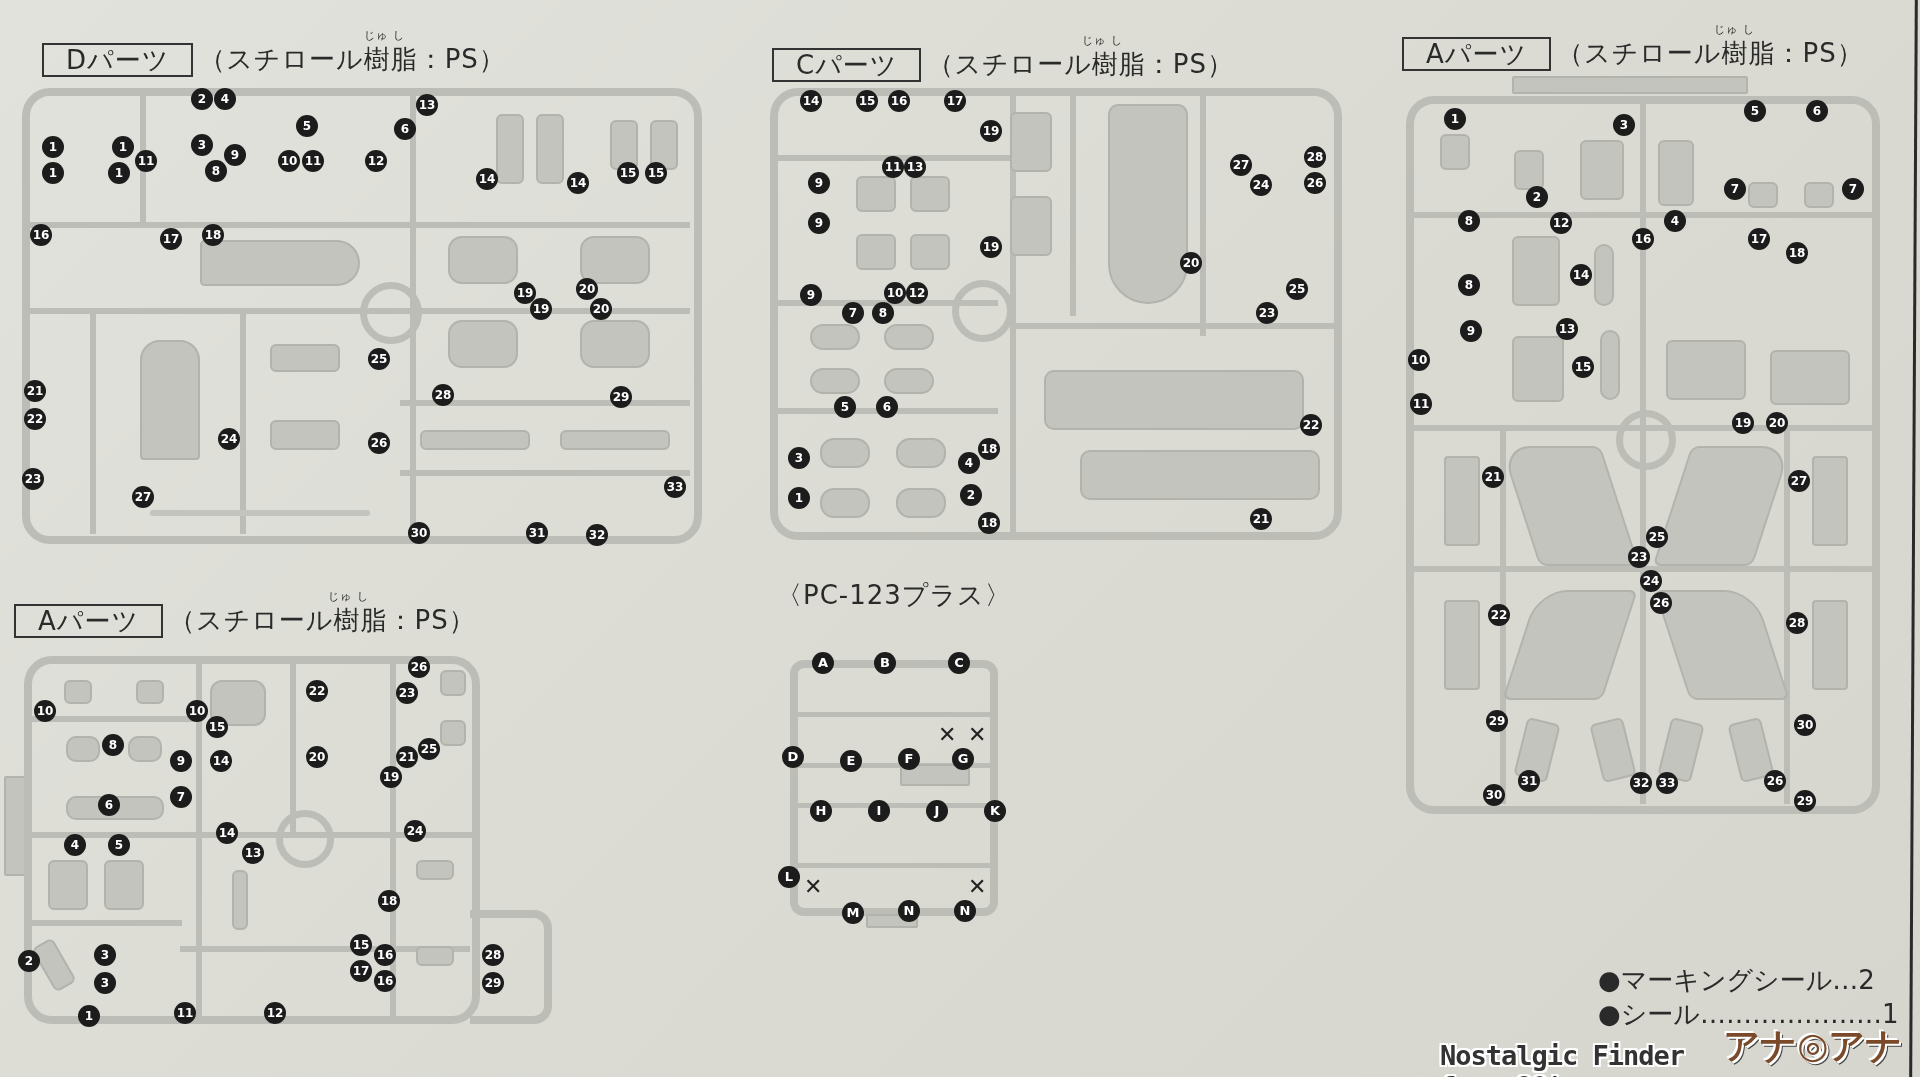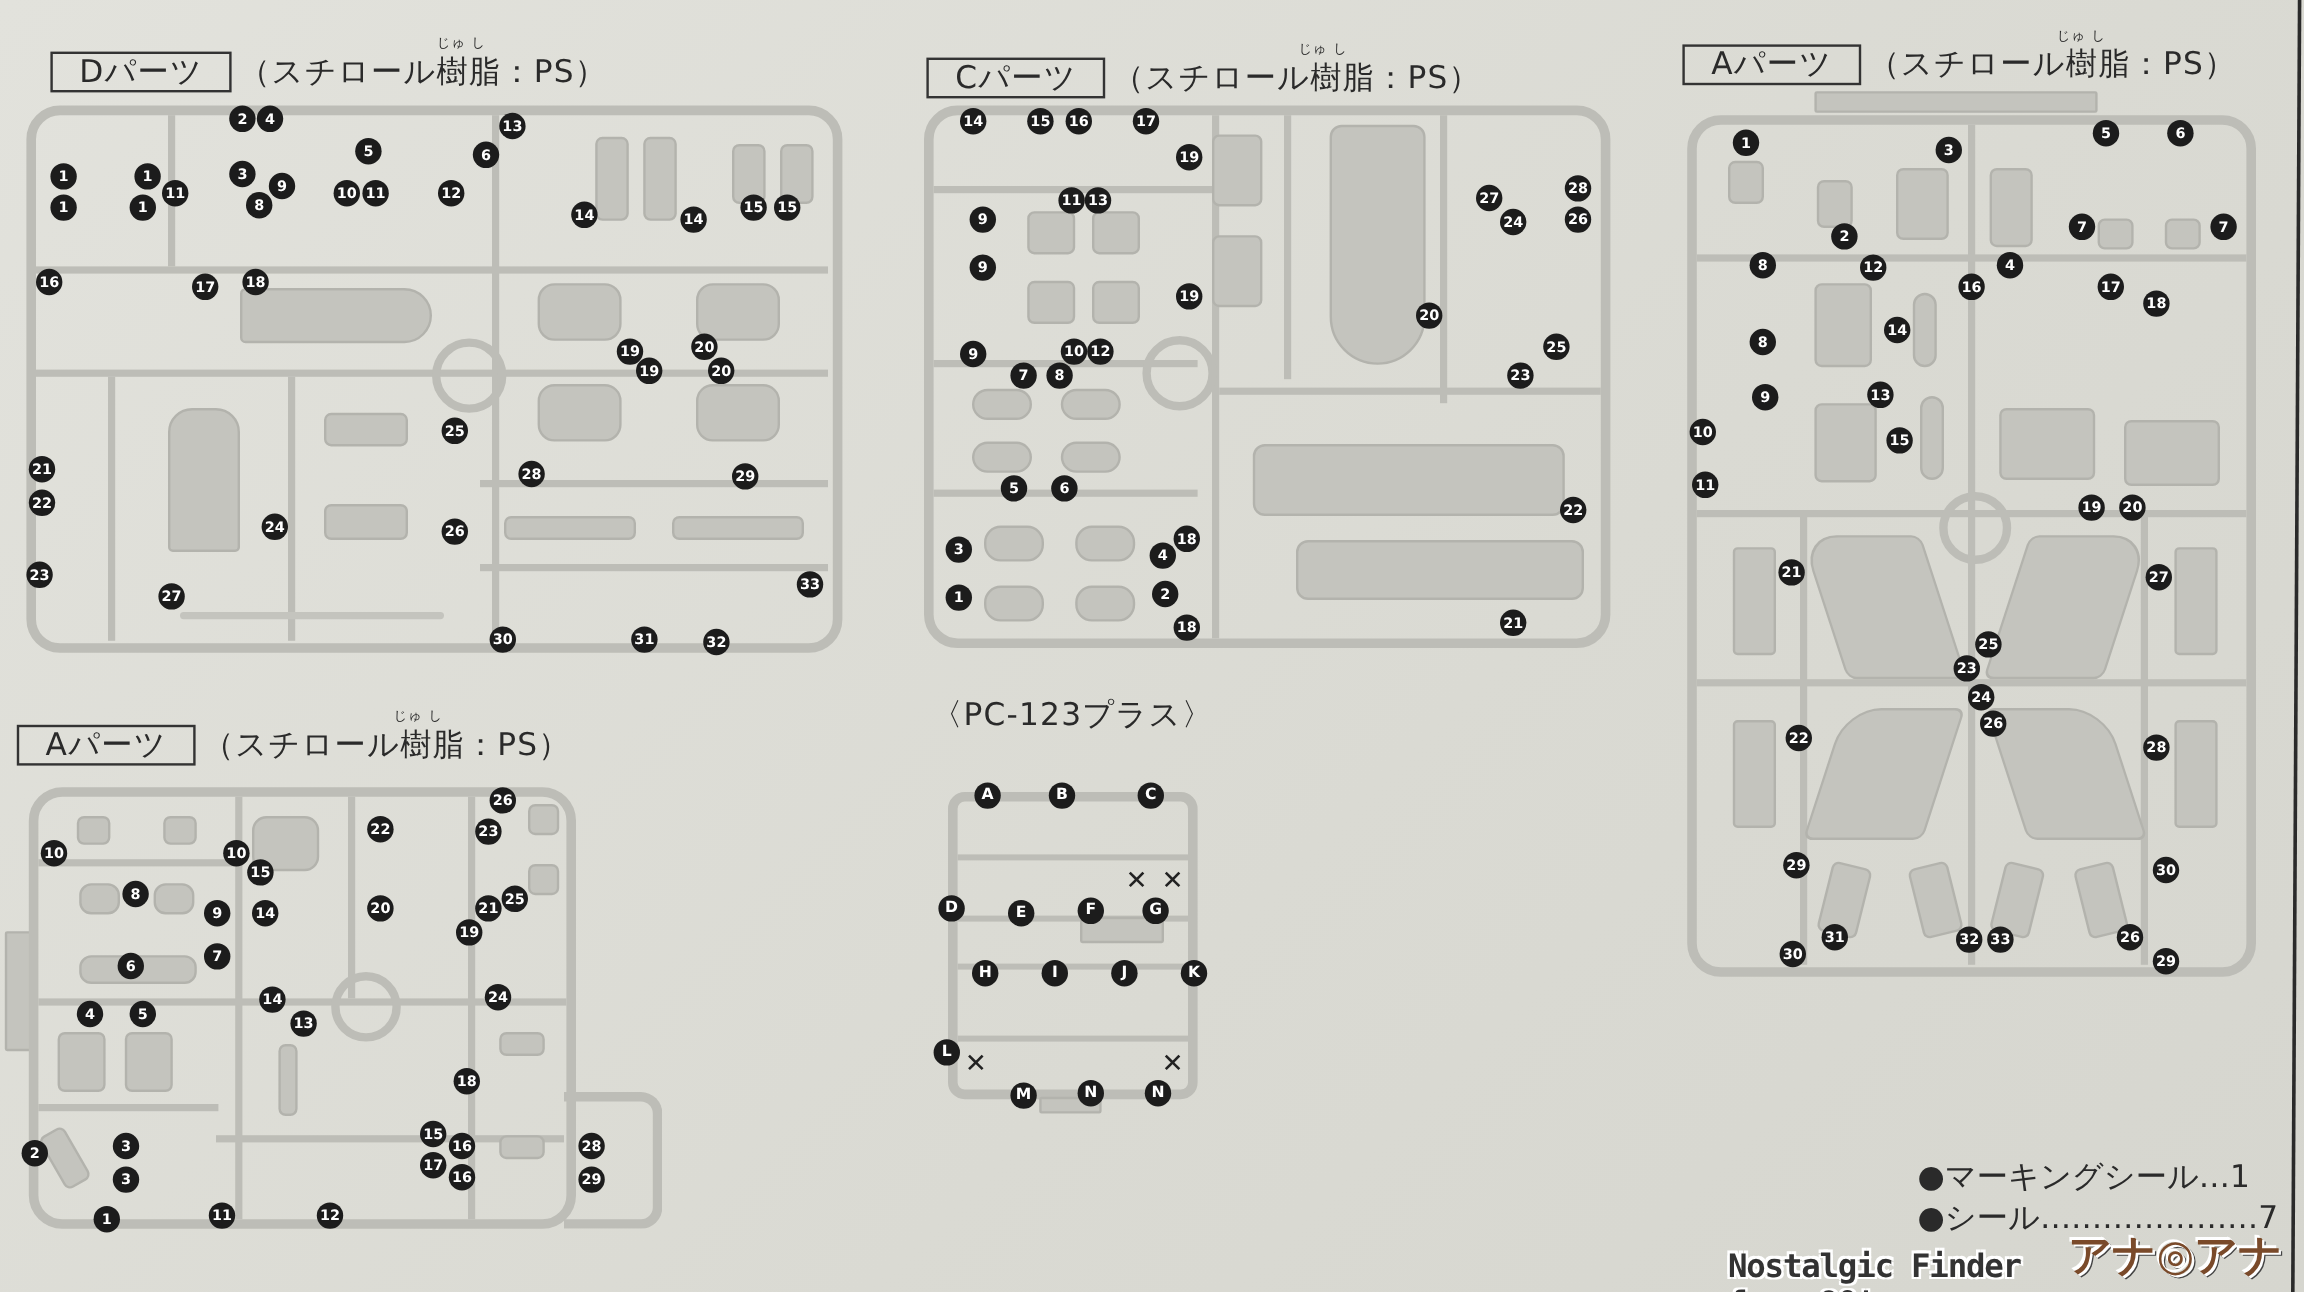--- a/index.html
+++ b/index.html
@@ -329,22 +329,22 @@
   <div class="num l" style="left:984px;top:800px;">K</div>
   <div class="num l" style="left:778px;top:866px;">L</div>
   <div class="num l" style="left:842px;top:902px;">M</div>
   <div class="num l" style="left:898px;top:900px;">N</div>
   <div class="num l" style="left:954px;top:900px;">N</div>
   <div class="x" style="left:938px;top:724px;">✕</div>
   <div class="x" style="left:968px;top:724px;">✕</div>
   <div class="x" style="left:804px;top:876px;">✕</div>
   <div class="x" style="left:968px;top:876px;">✕</div>
 
-  <div class="seal" style="left:1598px;top:963px;">●マーキングシール…1</div>
-  <div class="seal" style="left:1598px;top:997px;">●シール…………………7</div>
+  <div class="seal" style="left:1598px;top:963px;">●マーキングシール…2</div>
+  <div class="seal" style="left:1598px;top:997px;">●シール…………………1</div>
 
   <div class="wm">
     <span class="en">Nostalgic Finder from 90's</span>
     <span class="jp">アナ◎アナ◎バー</span>
   </div>
 
   <div class="edge"></div>
 </div>
 
 </body></html>

